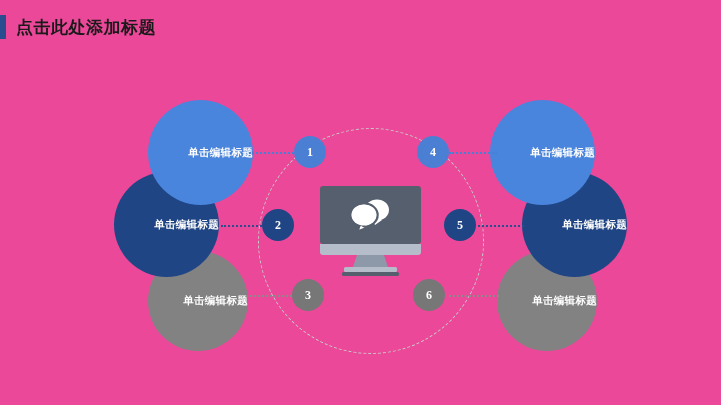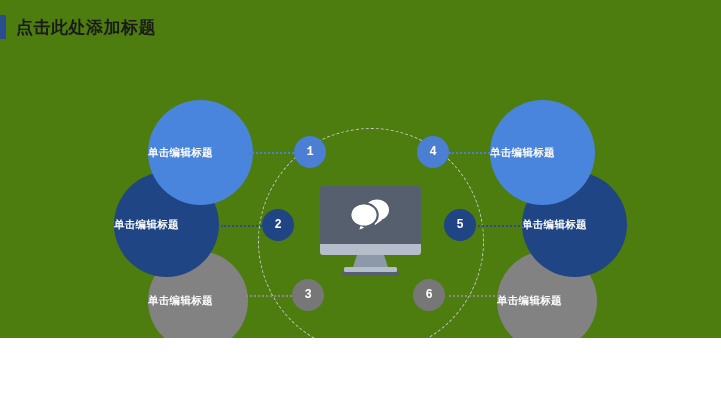--- a/index.html
+++ b/index.html
@@ -3,24 +3,24 @@
 <meta charset="utf-8">
 <style>
   html, body {
     margin: 0;
     padding: 0;
     background: #ffffff;
   }
   #slide {
     position: relative;
     width: 721px;
-    height: 338px;
-    background: #4d7c0f;
+    height: 405px;
+    background: #ec4899;
     overflow: hidden;
-    font-family: Liberation Mono, monospace;
+    font-family: Liberation Serif, serif;
   }
 
   
   #title-bar {
     position: absolute;
     left: 0;
     top: 14px;
     display: flex;
     align-items: center;
     height: 26px;
@@ -55,21 +55,21 @@
     width: 101px;
     height: 91px;
   }
 
   
   .bubble {
     position: absolute;
     border-radius: 50%;
     display: flex;
     align-items: center;
-    justify-content: flex-start;
+    justify-content: flex-end;
     box-sizing: border-box;
   }
   .bubble-label {
     font-size: 10.5px;
     font-weight: bold;
     color: #ffffff;
     white-space: nowrap;
     letter-spacing: 0.3px;
     text-shadow: 0 0 1px rgba(0,0,0,0.08);
   }

